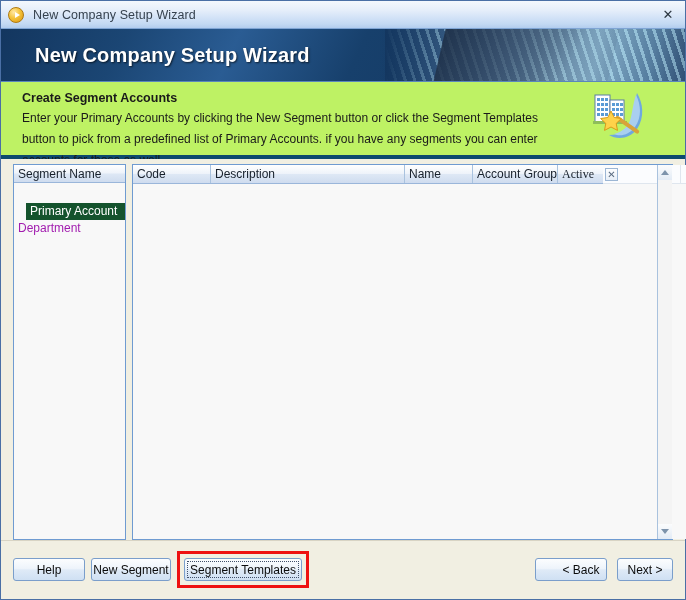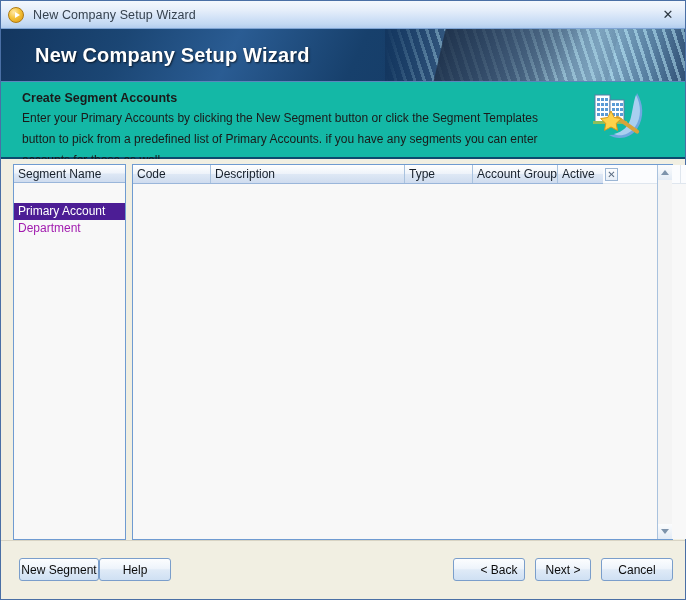--- a/index.html
+++ b/index.html
@@ -117,23 +117,23 @@
     letter-spacing: 0.2px;
     text-shadow: 1px 1px 2px rgba(0,0,0,0.65);
     white-space: nowrap;
   }
 
   
   #instructions {
     position: relative;
     height: 77px;
     box-sizing: border-box;
-    background: #14b8a6;
+    background: #bef264;
     padding: 9px 15px 0 21px;
-    border-bottom: 2px solid #0c4a6e;
+    border-bottom: 4px solid #0c4a6e;
   }
   #instr-heading {
     font-size: 12.5px;
     font-weight: bold;
     color: #1a1a1a;
     margin-bottom: 3px;
   }
   #instr-body {
     font-size: 12px;
     color: #1a1a1a;
@@ -186,22 +186,23 @@
   #segment-list { flex: 1 1 auto; }
   .seg-item {
     height: 17px;
     line-height: 17px;
     padding-left: 4px;
     font-size: 12px;
     color: #a21caf;
     white-space: nowrap;
   }
   .seg-item.selected {
-    background: #4c1d95;
+    background: #14532d;
     color: #ffffff;
+    margin-left: 12px;
   }
 
   
   #grid-panel {
     flex: 1 1 auto;
     box-sizing: border-box;
     border: 1px solid #6f9bd1;
     background: #f8f8f8;
     display: flex;
     flex-direction: column;
@@ -237,21 +238,21 @@
     border-right: 1px solid #dfe6ee;
     display: flex;
     align-items: center;
     position: relative;
     overflow: hidden;
   }
   .c-code { width: 78px; flex: 0 0 auto; }
   .c-desc { width: 194px; flex: 0 0 auto; }
   .c-type { width: 68px; flex: 0 0 auto; }
   .c-acct { flex: 1 1 auto; min-width: 0; }
-  .c-active { width: 45px; flex: 0 0 auto; border-right: none !important; }
+  .c-active { width: 45px; flex: 0 0 auto; border-right: none !important; font-family: Liberation Serif, serif; }
 
   .row-x {
     width: 13px; height: 13px;
     margin-left: 2px;
     box-sizing: border-box;
     border: 1px solid #9cb6d4;
     background: linear-gradient(to bottom, #fdfefe, #e7eef8);
     color: #5a6b80;
     font-size: 10px;
     line-height: 11px;
@@ -433,21 +434,21 @@
         <div class="seg-item">Department</div>
       </div>
     </div>
 
     <div id="grid-panel">
       <div style="display:flex; flex:1 1 auto; min-height:0;">
         <div style="display:flex; flex-direction:row; flex:1 1 auto; min-width:0;">
           <div id="grid-head">
             <div class="cell c-code">Code</div>
             <div class="cell c-desc">Description</div>
-            <div class="cell c-type">Type</div>
+            <div class="cell c-type">Name</div>
             <div class="cell c-acct">Account Group</div>
             <div class="cell c-active">Active</div>
           </div>
           <div id="grid-body">
             <div id="grid-row">
               <div class="cell c-code">
                 <div class="row-x">✕</div>
               </div>
               <div class="cell c-desc"></div>
               <div class="cell c-type">
@@ -470,20 +471,26 @@
             </div>
           <div class="scroll-btn">
               <div class="down"></div>
             </div>
         </div>
       </div>
     </div>
   </div>
 
   <div id="footer">
+    <div class="btn" id="btn-help">Help</div>
     <div class="btn" id="btn-new-segment">New Segment</div>
-    <div class="btn" id="btn-help">Help</div>
+    <div id="templates-wrap">
+      <div id="templates-highlight"></div>
+      <div class="btn" id="btn-segment-templates">
+        <span class="focus-ring"></span>
+        <span>Segment Templates</span>
+      </div>
+    </div>
     <div class="btn" id="btn-back">&lt; Back</div>
     <div class="btn" id="btn-next">Next &gt;</div>
-    <div class="btn" id="btn-cancel">Cancel</div>
   </div>
 
 </div>
 
 </body></html>

